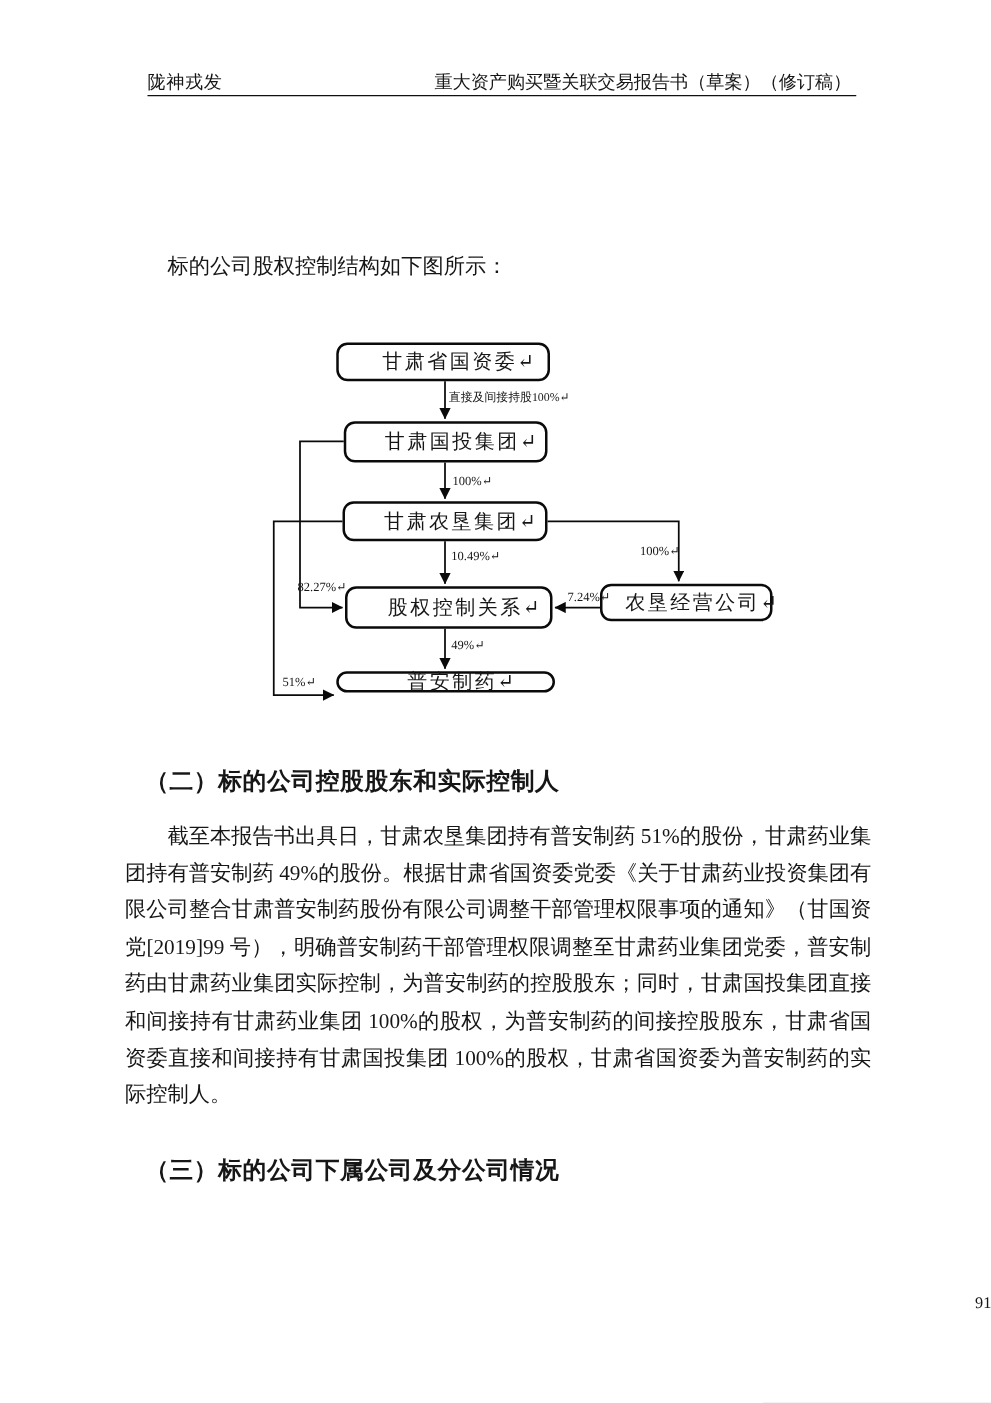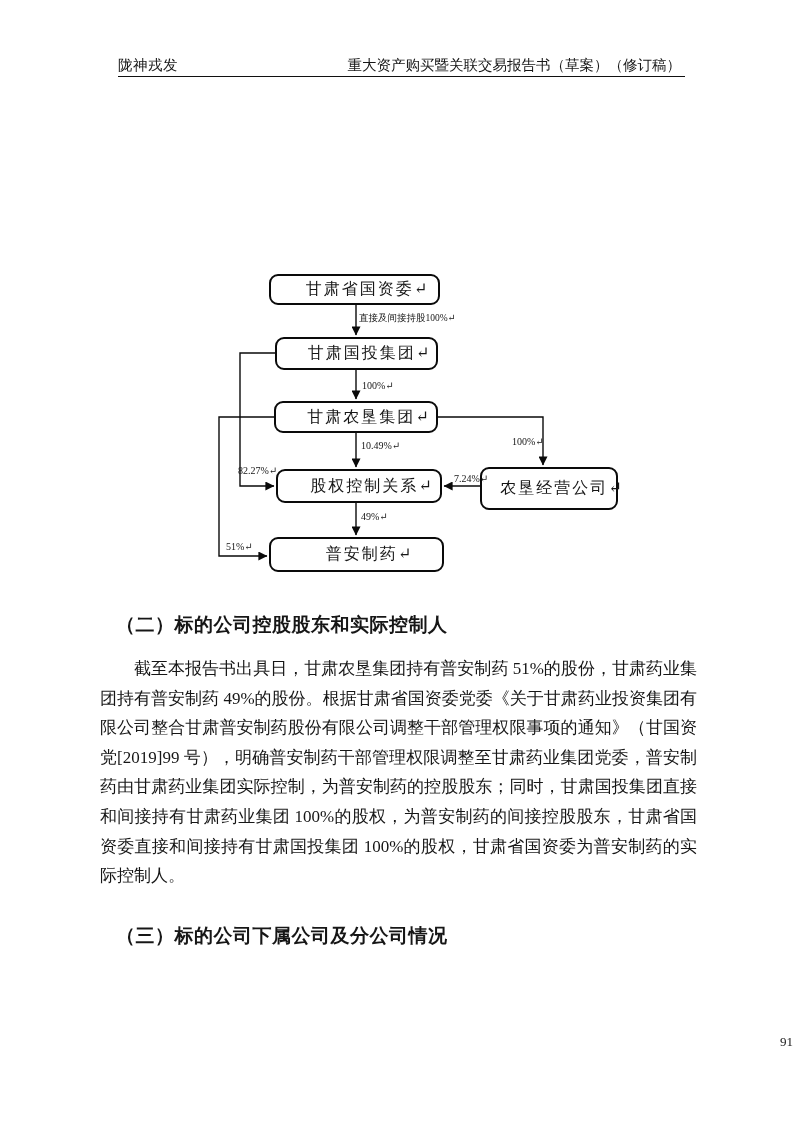--- a/index.html
+++ b/index.html
@@ -76,20 +76,21 @@
 </head>
 <body>
 
 <div class="page">
 
   <div class="hdr-left">陇神戎发</div>
   <div class="hdr-right">重大资产购买暨关联交易报告书（草案）（修订稿）</div>
   <div class="hdr-rule"></div>
 
 
+  <div class="para p-intro">标的公司股权控制结构如下图所示：</div>
 
   <div class="diagram">
 
     <svg width="793" height="322" viewBox="0 0 793 322">
       <defs>
         <marker id="ah" markerWidth="10" markerHeight="9" refX="8.6" refY="4.5" orient="auto" markerUnits="userSpaceOnUse">
           <path d="M0,0 L9,4.5 L0,9 Z" fill="#0a0a0a"></path>
         </marker>
       </defs>
       <g stroke="#0a0a0a" stroke-width="1.4" fill="none">
@@ -101,22 +102,22 @@
         <path d="M274,153 L219,153 L219,292 L267,292" marker-end="url(#ah)"></path>
         <path d="M438,153 L543,153 L543,201" marker-end="url(#ah)"></path>
         <path d="M480,222 L444,222" marker-end="url(#ah)"></path>
       </g>
     </svg>
 
     <div class="node" style="left:269px;top:10px;width:171px;height:31px">甘肃省国资委↵</div>
     <div class="node" style="left:275px;top:73px;width:163px;height:33px">甘肃国投集团↵</div>
     <div class="node" style="left:274px;top:137px;width:164px;height:32px">甘肃农垦集团↵</div>
     <div class="node" style="left:276px;top:205px;width:166px;height:34px">股权控制关系↵</div>
-    <div class="node" style="left:269px;top:273px;width:175px;height:35px">普安制药↵</div>
-    <div class="node" style="left:480px;top:203px;width:138px;height:43px">农垦经营公司↵</div>
+    <div class="node" style="left:269px;top:273px;width:175px;height:17px">普安制药↵</div>
+    <div class="node" style="left:480px;top:203px;width:138px;height:30px">农垦经营公司↵</div>
 
     <span class="edge-label" style="left:359px;top:48px;font-size:9.5px">直接及间接持股100%↵</span>
     <span class="edge-label" style="left:362px;top:116px">100%↵</span>
     <span class="edge-label" style="left:361px;top:176px">10.49%↵</span>
     <span class="edge-label" style="left:361px;top:247px">49%↵</span>
     <span class="edge-label" style="left:238px;top:201px">82.27%↵</span>
     <span class="edge-label" style="left:226px;top:277px">51%↵</span>
     <span class="edge-label" style="left:512px;top:172px">100%↵</span>
     <span class="edge-label" style="left:454px;top:209px">7.24%↵</span>
   </div>

